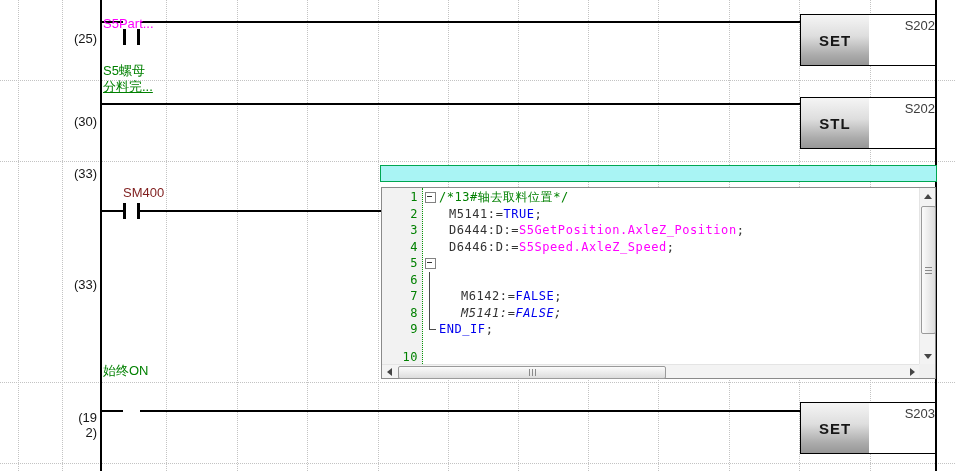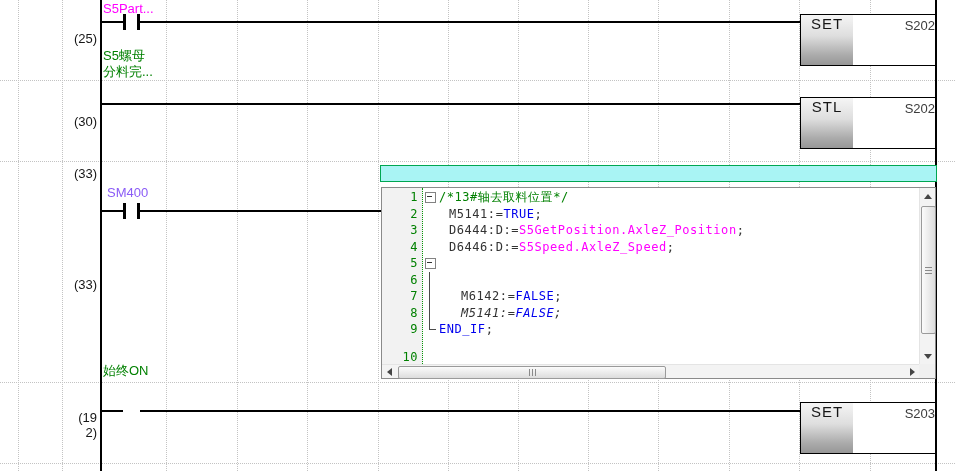--- a/index.html
+++ b/index.html
@@ -11,23 +11,23 @@
   .hline{position:absolute;left:0;width:955px;height:0;border-top:1px dotted #c3c3c3;}
   
   .rail{position:absolute;width:2px;background:#000;}
   .wire{position:absolute;height:2px;background:#000;}
   .cbar{position:absolute;width:3px;height:16px;background:#000;}
   .dev{position:absolute;font-size:13px;line-height:15px;color:var(--lbl);white-space:nowrap;}
   .cmt{position:absolute;font-size:13px;line-height:15px;color:var(--cmt);white-space:nowrap;}
   .rnum{position:absolute;left:20px;width:77px;text-align:right;font-size:13px;line-height:15px;color:#161616;}
   
   .instr{position:absolute;left:800px;width:136px;height:52px;border:1px solid #000;background:#fff;box-sizing:border-box;}
-  .instr .grad{position:absolute;left:0;top:0;width:52px;height:100%;
+  .instr .grad{position:absolute;left:0;top:0;width:68px;height:100%;
       background:linear-gradient(180deg,#f5f5f5 0%,#dedede 42%,#ababab 80%,#979797 100%);
-      display:flex;align-items:flex-start;justify-content:center;}
+      display:flex;align-items:center;justify-content:center;font-weight:bold;}
   .instr .mn{font-size:15px;color:#161616;letter-spacing:1px;}
   .instr .opnd{position:absolute;left:68px;top:3px;width:66px;text-align:right;font-size:13px;color:#3c3c3c;}
   
   .stsel{position:absolute;left:380px;top:165px;width:555px;height:15px;
          background:var(--hl);border:1px solid var(--hlb);}
   
   .stbox{position:absolute;left:381px;top:187px;width:553px;height:190px;border:1px solid #8a8a8a;background:#fff;}
   .stcontent{position:absolute;left:0;top:0;width:537px;height:176px;overflow:hidden;background:#fff;}
   .stgutter{position:absolute;left:0;top:0;width:40px;height:176px;background:#f2f2f2;border-right:1px dotted #089808;}
   .st-row{position:absolute;left:0;width:537px;height:17px;line-height:16px;
@@ -81,26 +81,26 @@
       <div class="hline" style="top: 382px;"></div>
       <div class="hline" style="top: 463px;"></div>
     </div>
 
   <div class="rail" style="left:100px;top:0;height:471px;"></div>
   <div class="rail" style="left:935px;top:0;height:471px;"></div>
 
   <div class="rnum" style="top:31px;">(25)</div>
   <div class="wire" style="left:102px;top:21px;width:21px;"></div>
   <div class="wire" style="left:140px;top:21px;width:660px;"></div>
-  <div class="abs" style="left:103px;top:0;width:60px;height:80px;">
+  <div class="abs" style="left:103px;top:15px;width:60px;height:80px;">
     <div class="cbar" style="left:20px;top:14px;"></div>
     <div class="cbar" style="left:34px;top:14px;"></div>
     <div class="dev" style="left:0;top:1px;">S5Part...</div>
     <div class="cmt" style="left:0;top:48px;">S5螺母</div>
-    <div class="cmt" style="left:0;top:64px;">分料完...</div>
+    <div class="cmt" style="left:0;top:64px;text-decoration:underline;">分料完...</div>
   </div>
   <div class="instr" style="top:14px;">
     <div class="grad">
       <span class="mn">SET</span>
       </div>
     <div class="opnd">S202</div>
   </div>
 
   <div class="rnum" style="top:114px;">(30)</div>
   <div class="wire" style="left:102px;top:103px;width:698px;"></div>
@@ -112,21 +112,21 @@
   </div>
 
   <div class="rnum" style="top:166px;">(33)</div>
   <div class="rnum" style="top:277px;">(33)</div>
   <div class="stsel"></div>
   <div class="wire" style="left:102px;top:210px;width:21px;"></div>
   <div class="wire" style="left:140px;top:210px;width:241px;"></div>
   <div class="abs" style="left:103px;top:183px;width:60px;height:40px;">
     <div class="cbar" style="left:20px;top:20px;"></div>
     <div class="cbar" style="left:34px;top:20px;"></div>
-    <div class="dev" style="left:4px;top:2px;color:#8b5cf6;">SM400</div>
+    <div class="dev" style="left:20px;top:2px;color:#7f1d1d;">SM400</div>
   </div>
   <div class="cmt" style="left:103px;top:363px;text-align:center;">始终ON</div>
 
   <div class="stbox">
     <div class="stcontent" id="st-lines">
       <div class="stgutter"></div>
     <div class="st-row" style="top: 1px;">
           <span class="st-num">1</span>
           <i class="g-minus"></i>
           <span class="st-text" style="left: 57px;"><span class="tk-cm">/*13#轴去取料位置*/</span></span>

